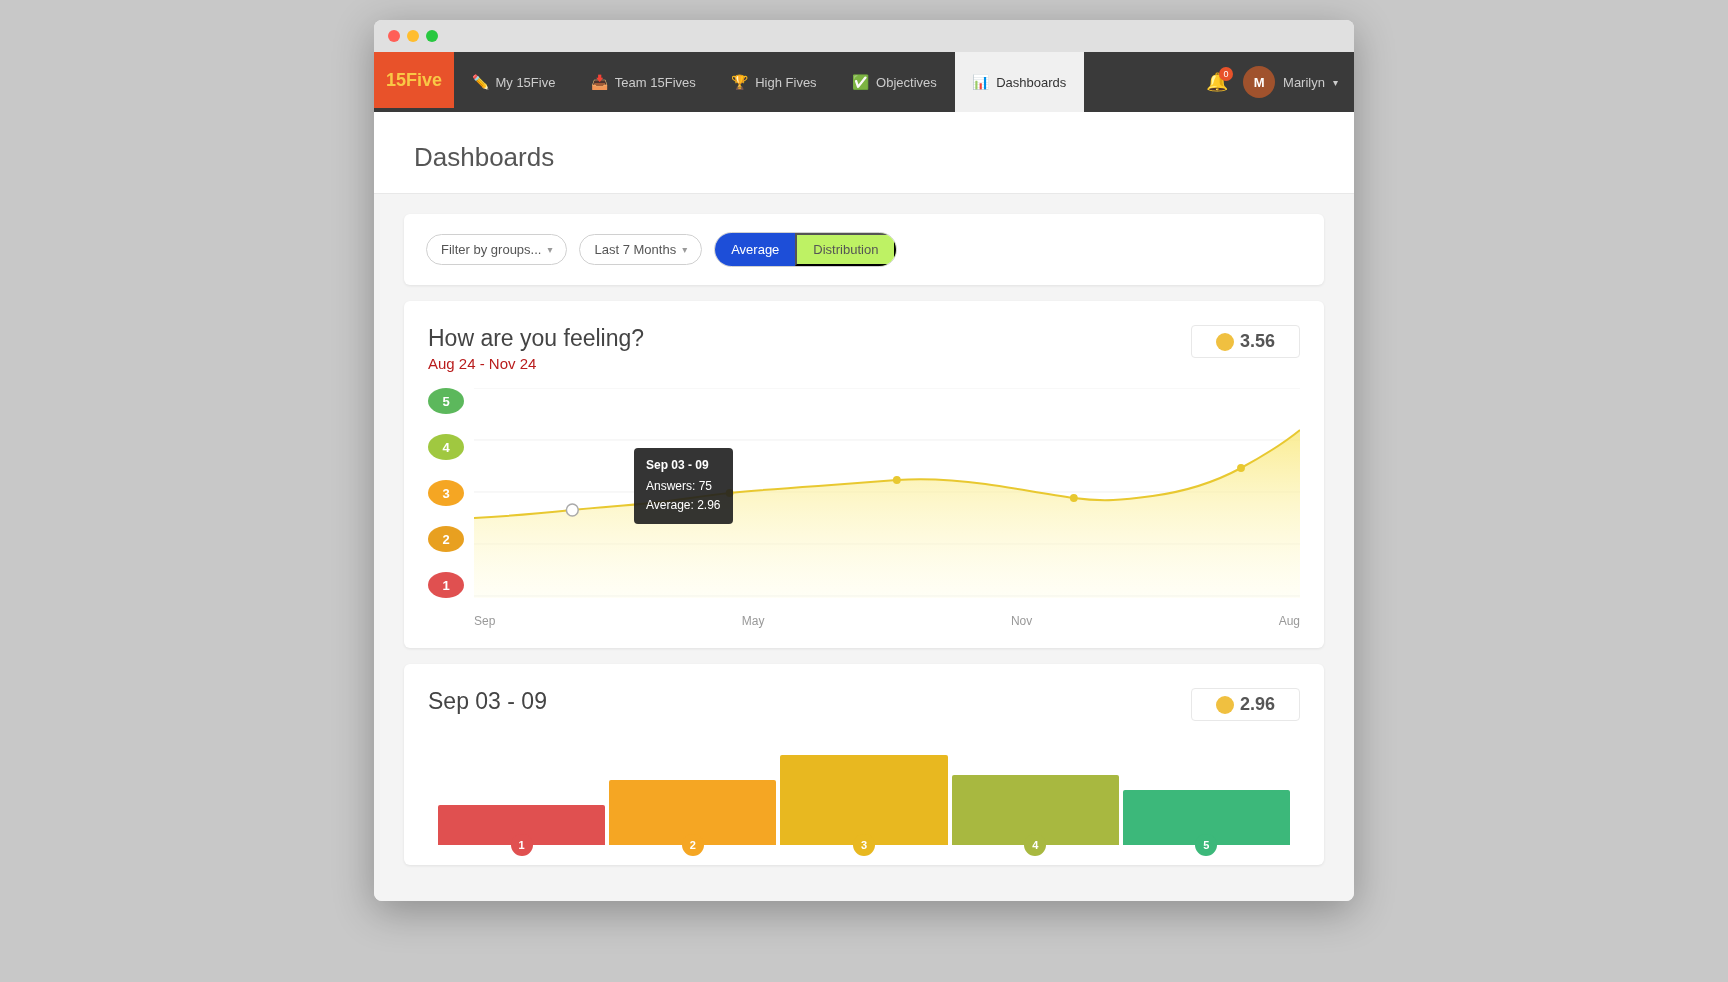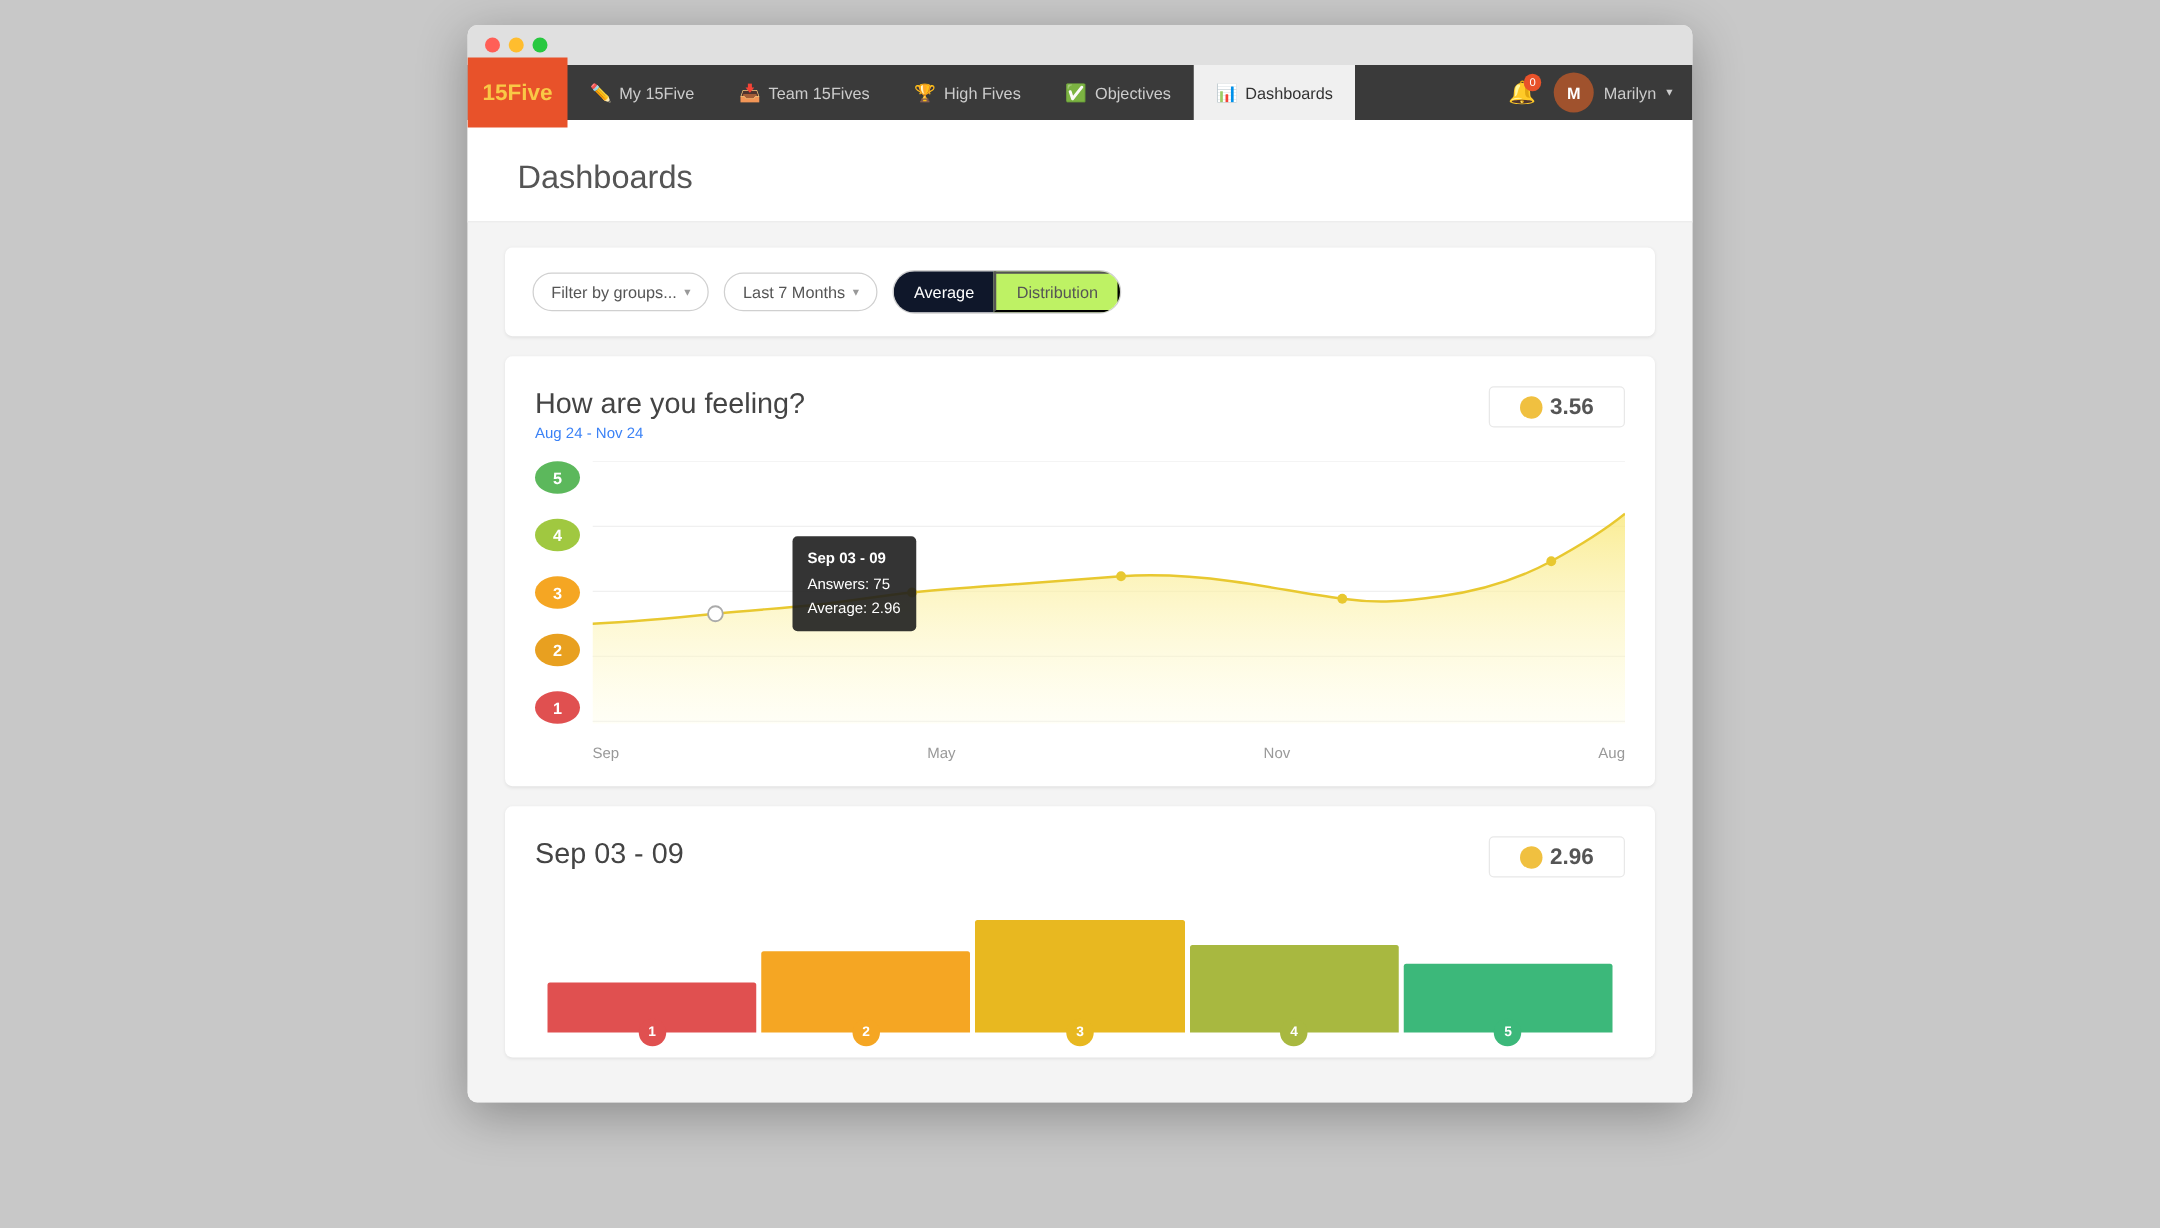--- a/index.html
+++ b/index.html
@@ -30,22 +30,21 @@
       width: 12px; height: 12px; border-radius: 50%;
     }
     .tl-red { background: #ff5f57; }
     .tl-yellow { background: #ffbd2e; }
     .tl-green { background: #28c840; }
 
     
     .navbar {
       background: #3a3a3a;
       display: flex;
-      align-items: center;
-      height: 44px;
+      height: 60px;
     }
     .logo-box {
       background: #e8522a;
       width: 80px;
       height: 56px;
       display: flex;
       align-items: center;
       justify-content: center;
       flex-shrink: 0;
     }
@@ -161,21 +160,21 @@
       border: 1px solid #d0d0d0;
     }
     .toggle-btn {
       padding: 7px 16px;
       font-size: 13px;
       cursor: pointer;
       background: #bef264;
       color: #555;
     }
     .toggle-btn.active {
-      background: #0f172a;
+      background: #1d4ed8;
       color: white;
       border: none;
     }
 
     
     .chart-card {
       background: white;
       border-radius: 6px;
       padding: 24px 24px 20px;
       box-shadow: 0 1px 3px rgba(0,0,0,0.08);
@@ -186,22 +185,22 @@
       justify-content: space-between;
       align-items: flex-start;
       margin-bottom: 4px;
     }
     .chart-title {
       font-size: 23px;
       color: #444;
       font-weight: 400;
     }
     .chart-date {
-      font-size: 12px;
-      color: #3b82f6;
+      font-size: 15px;
+      color: #b91c1c;
       margin-top: 3px;
     }
     .score-badge {
       display: flex; align-items: center; gap: 6px;
       border: 1px solid #e8e8e8;
       border-radius: 4px;
       padding: 5px 24px;
       font-size: 18px;
       font-weight: 600;
       color: #555;

